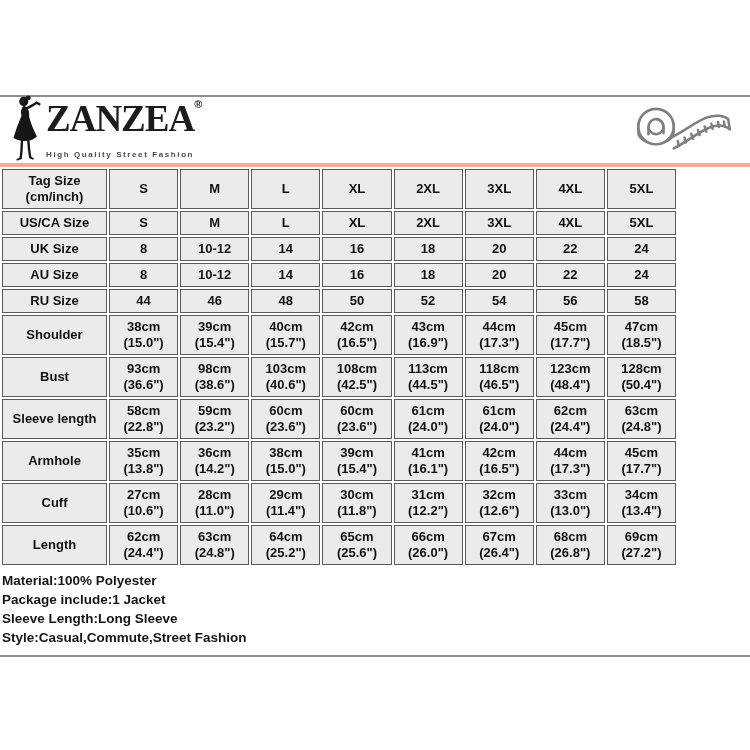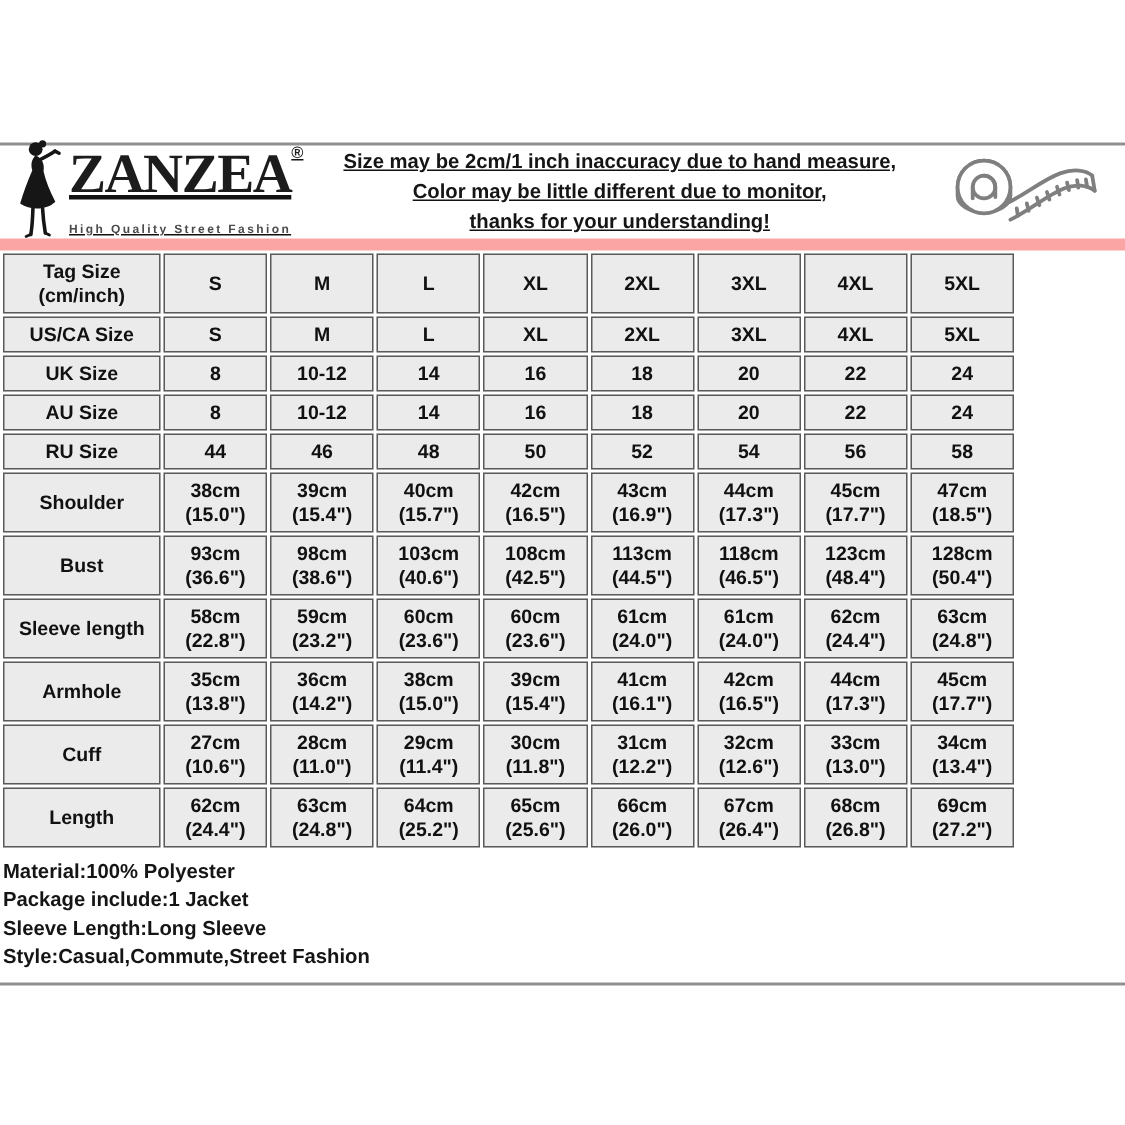--- a/index.html
+++ b/index.html
@@ -10,23 +10,22 @@
     position:relative;
     overflow:hidden;
   }
   .sheet{width:750px;}
   .top-space{height:95px;}
   .rule{height:0;border-top:2px solid #8f8f8f;}
   
   .header{
     display:flex;align-items:center;justify-content:space-between;
     height:70px;padding:4px 10px;
-    border-bottom:8px solid #fca5a5;
+    border-bottom:4px solid #fca5a5;
     box-sizing:border-box;
-    text-decoration:underline;
   }
   .logo{display:flex;align-items:center;gap:2px;min-width:190px;}
   .logo-text{display:flex;flex-direction:column;line-height:1;}
   .brand-row{display:flex;align-items:flex-start;}
   .brand-name{
     font-family:"Liberation Serif",serif;
     font-weight:bold;font-size:37px;letter-spacing:-1px;color:#1c1c1c;
     line-height:0.95;
   }
   .brand-reg{font-size:11px;font-weight:bold;color:#1c1c1c;margin-top:-2px;}
@@ -90,25 +89,20 @@
       </span>
       <div class="logo-text">
         <div class="brand-row">
           <span class="brand-name">ZANZEA</span>
           <span class="brand-reg">®</span>
         </div>
         <div class="brand-tagline">High Quality Street Fashion</div>
       </div>
     </div>
 
-    <div class="notice">
-      <div>Size may be 2cm/1 inch inaccuracy due to hand measure,</div>
-      <div>Color may be little different due to monitor,</div>
-      <div>thanks for your understanding!</div>
-    </div>
 
     <div class="tape">
       <svg width="104" height="62" viewBox="0 0 124 72">
         <g fill="none" stroke="#7f7f7f" stroke-width="3" stroke-linecap="round" stroke-linejoin="round">
           <path d="M 10 32 a 21 21 0 1 1 42 0 v 7 a 21 13 0 0 1 -42 0 Z" fill="#ffffff"></path>
           <circle cx="31" cy="32" r="21" fill="#ffffff"></circle>
           <circle cx="31" cy="32" r="9"></circle>
           <path d="M 31 23 a 9 9 0 0 1 9 9 v 8"></path>
           <path d="M 22 32 v 9"></path>
           <path d="M 49 45 C 64 38, 78 26, 92 21 C 102 17.5, 112 18.5, 117 23" fill="none"></path>

